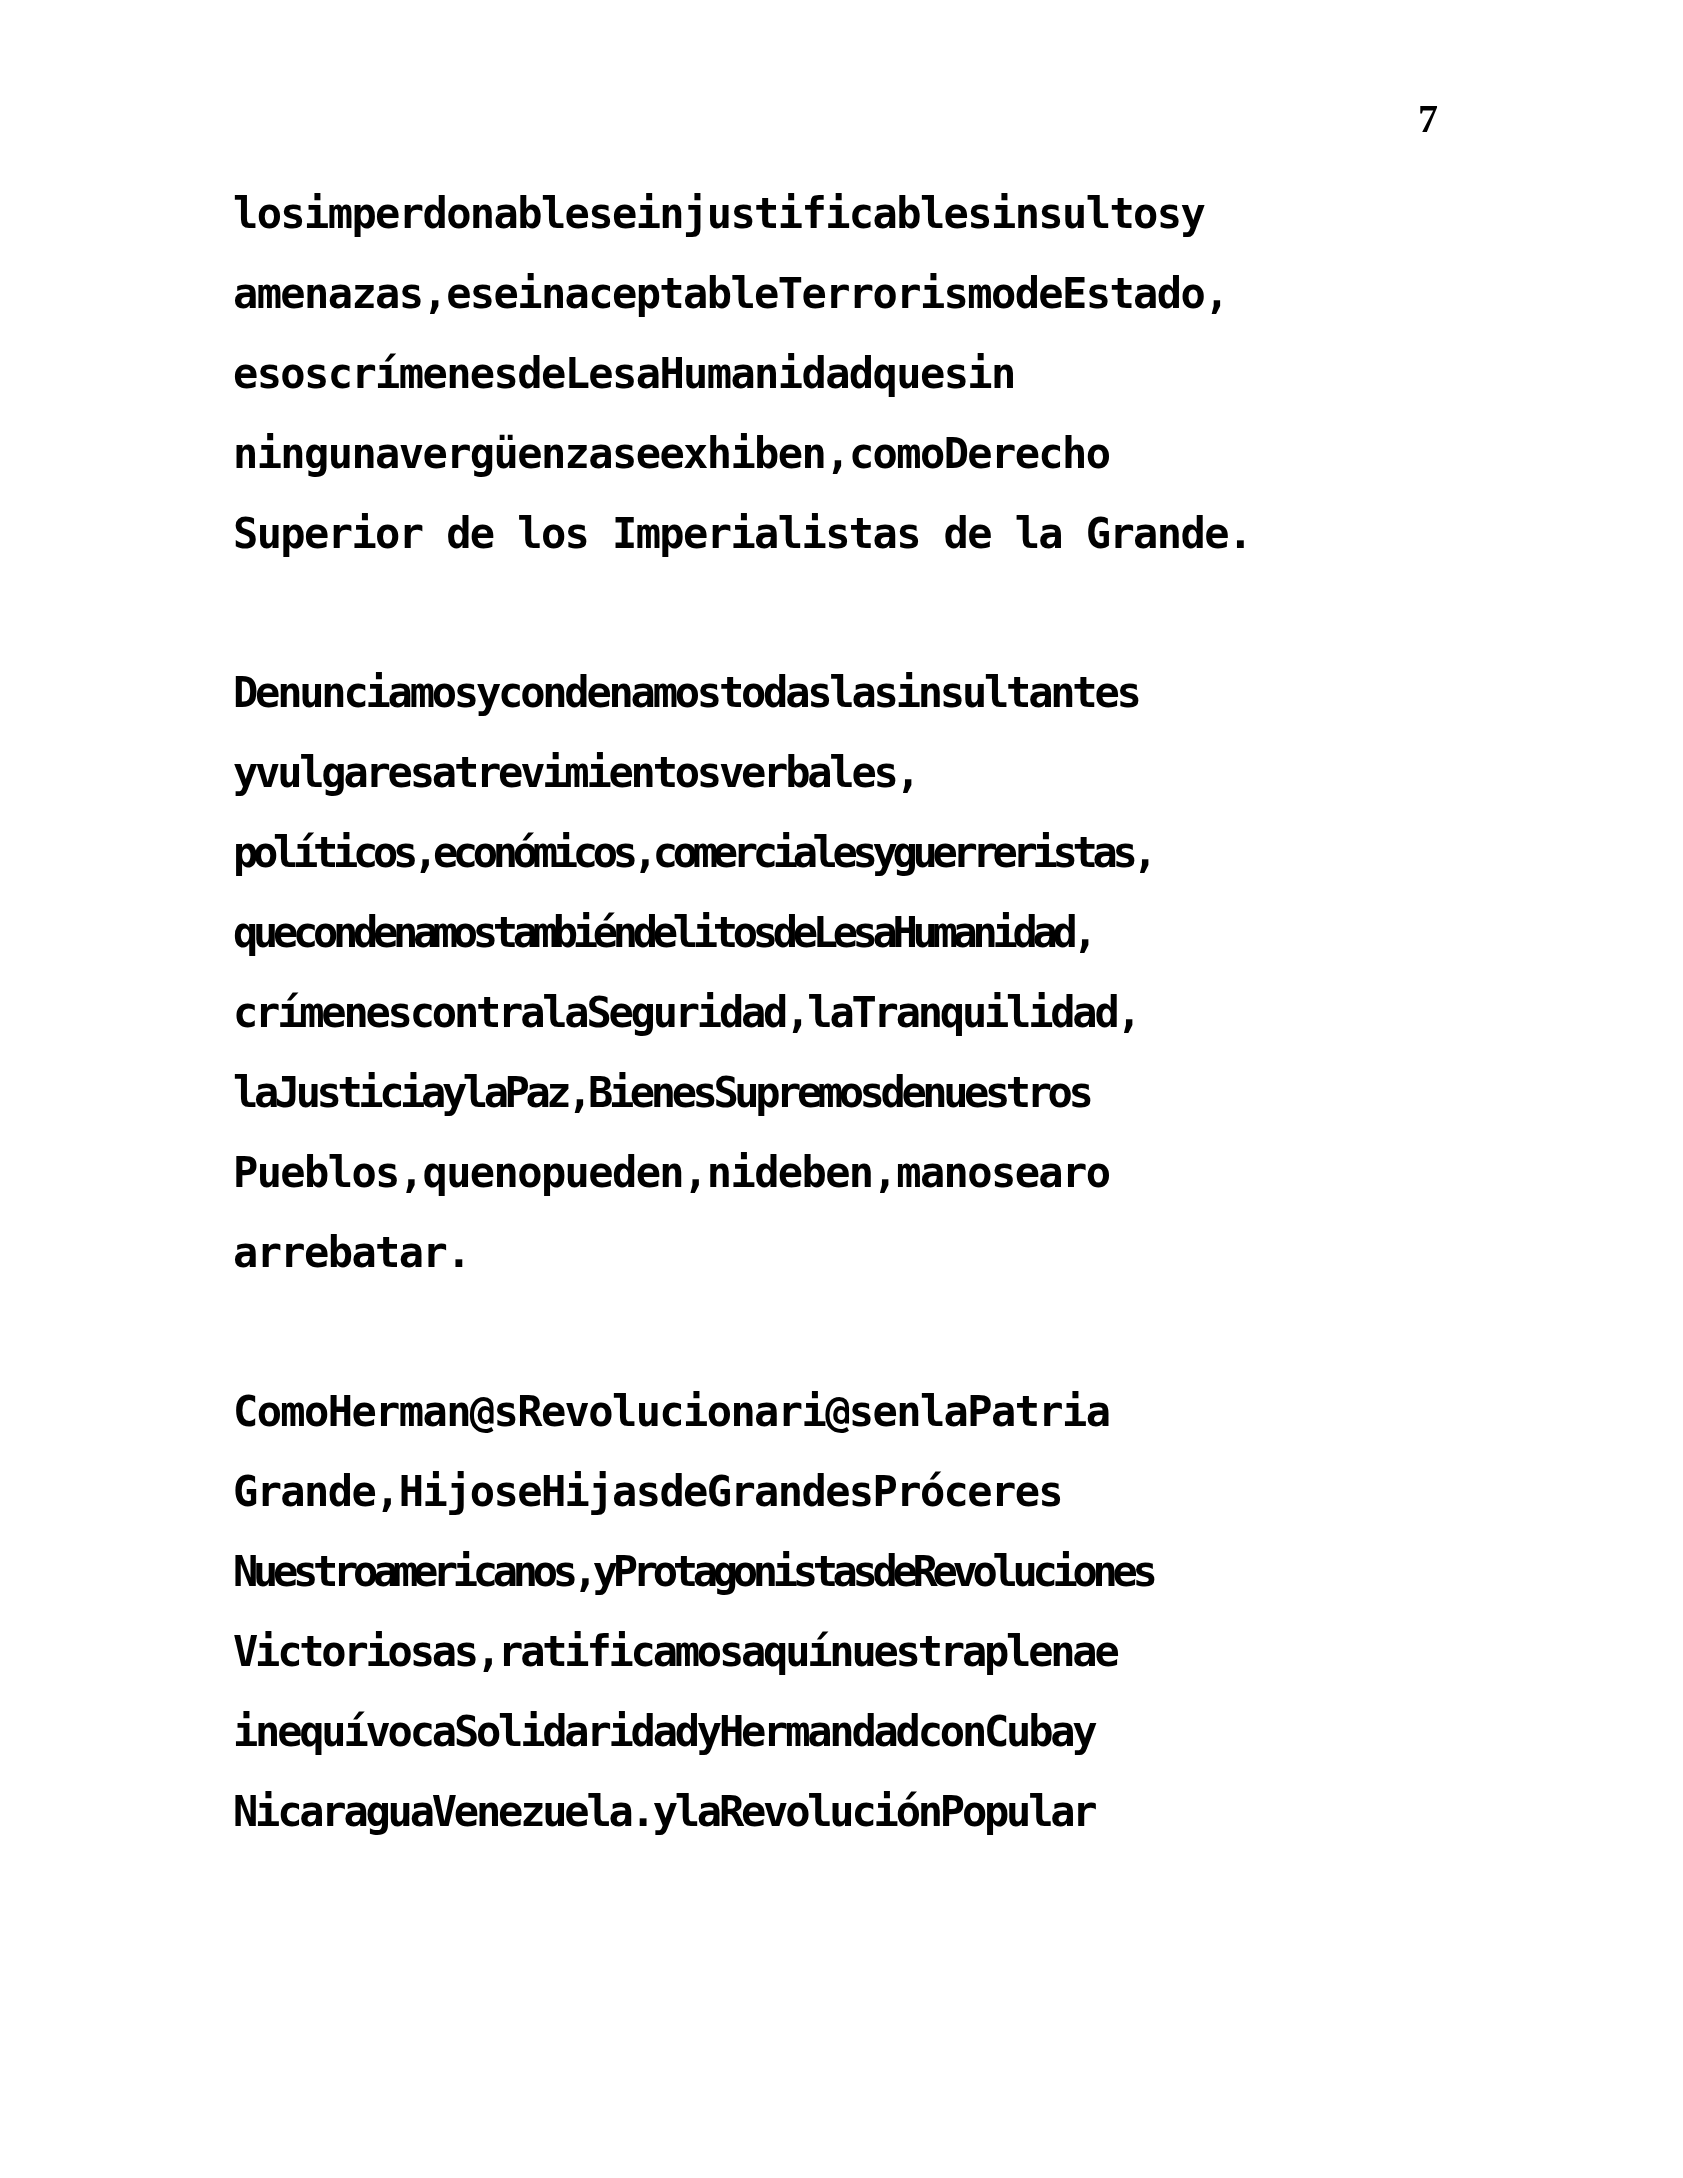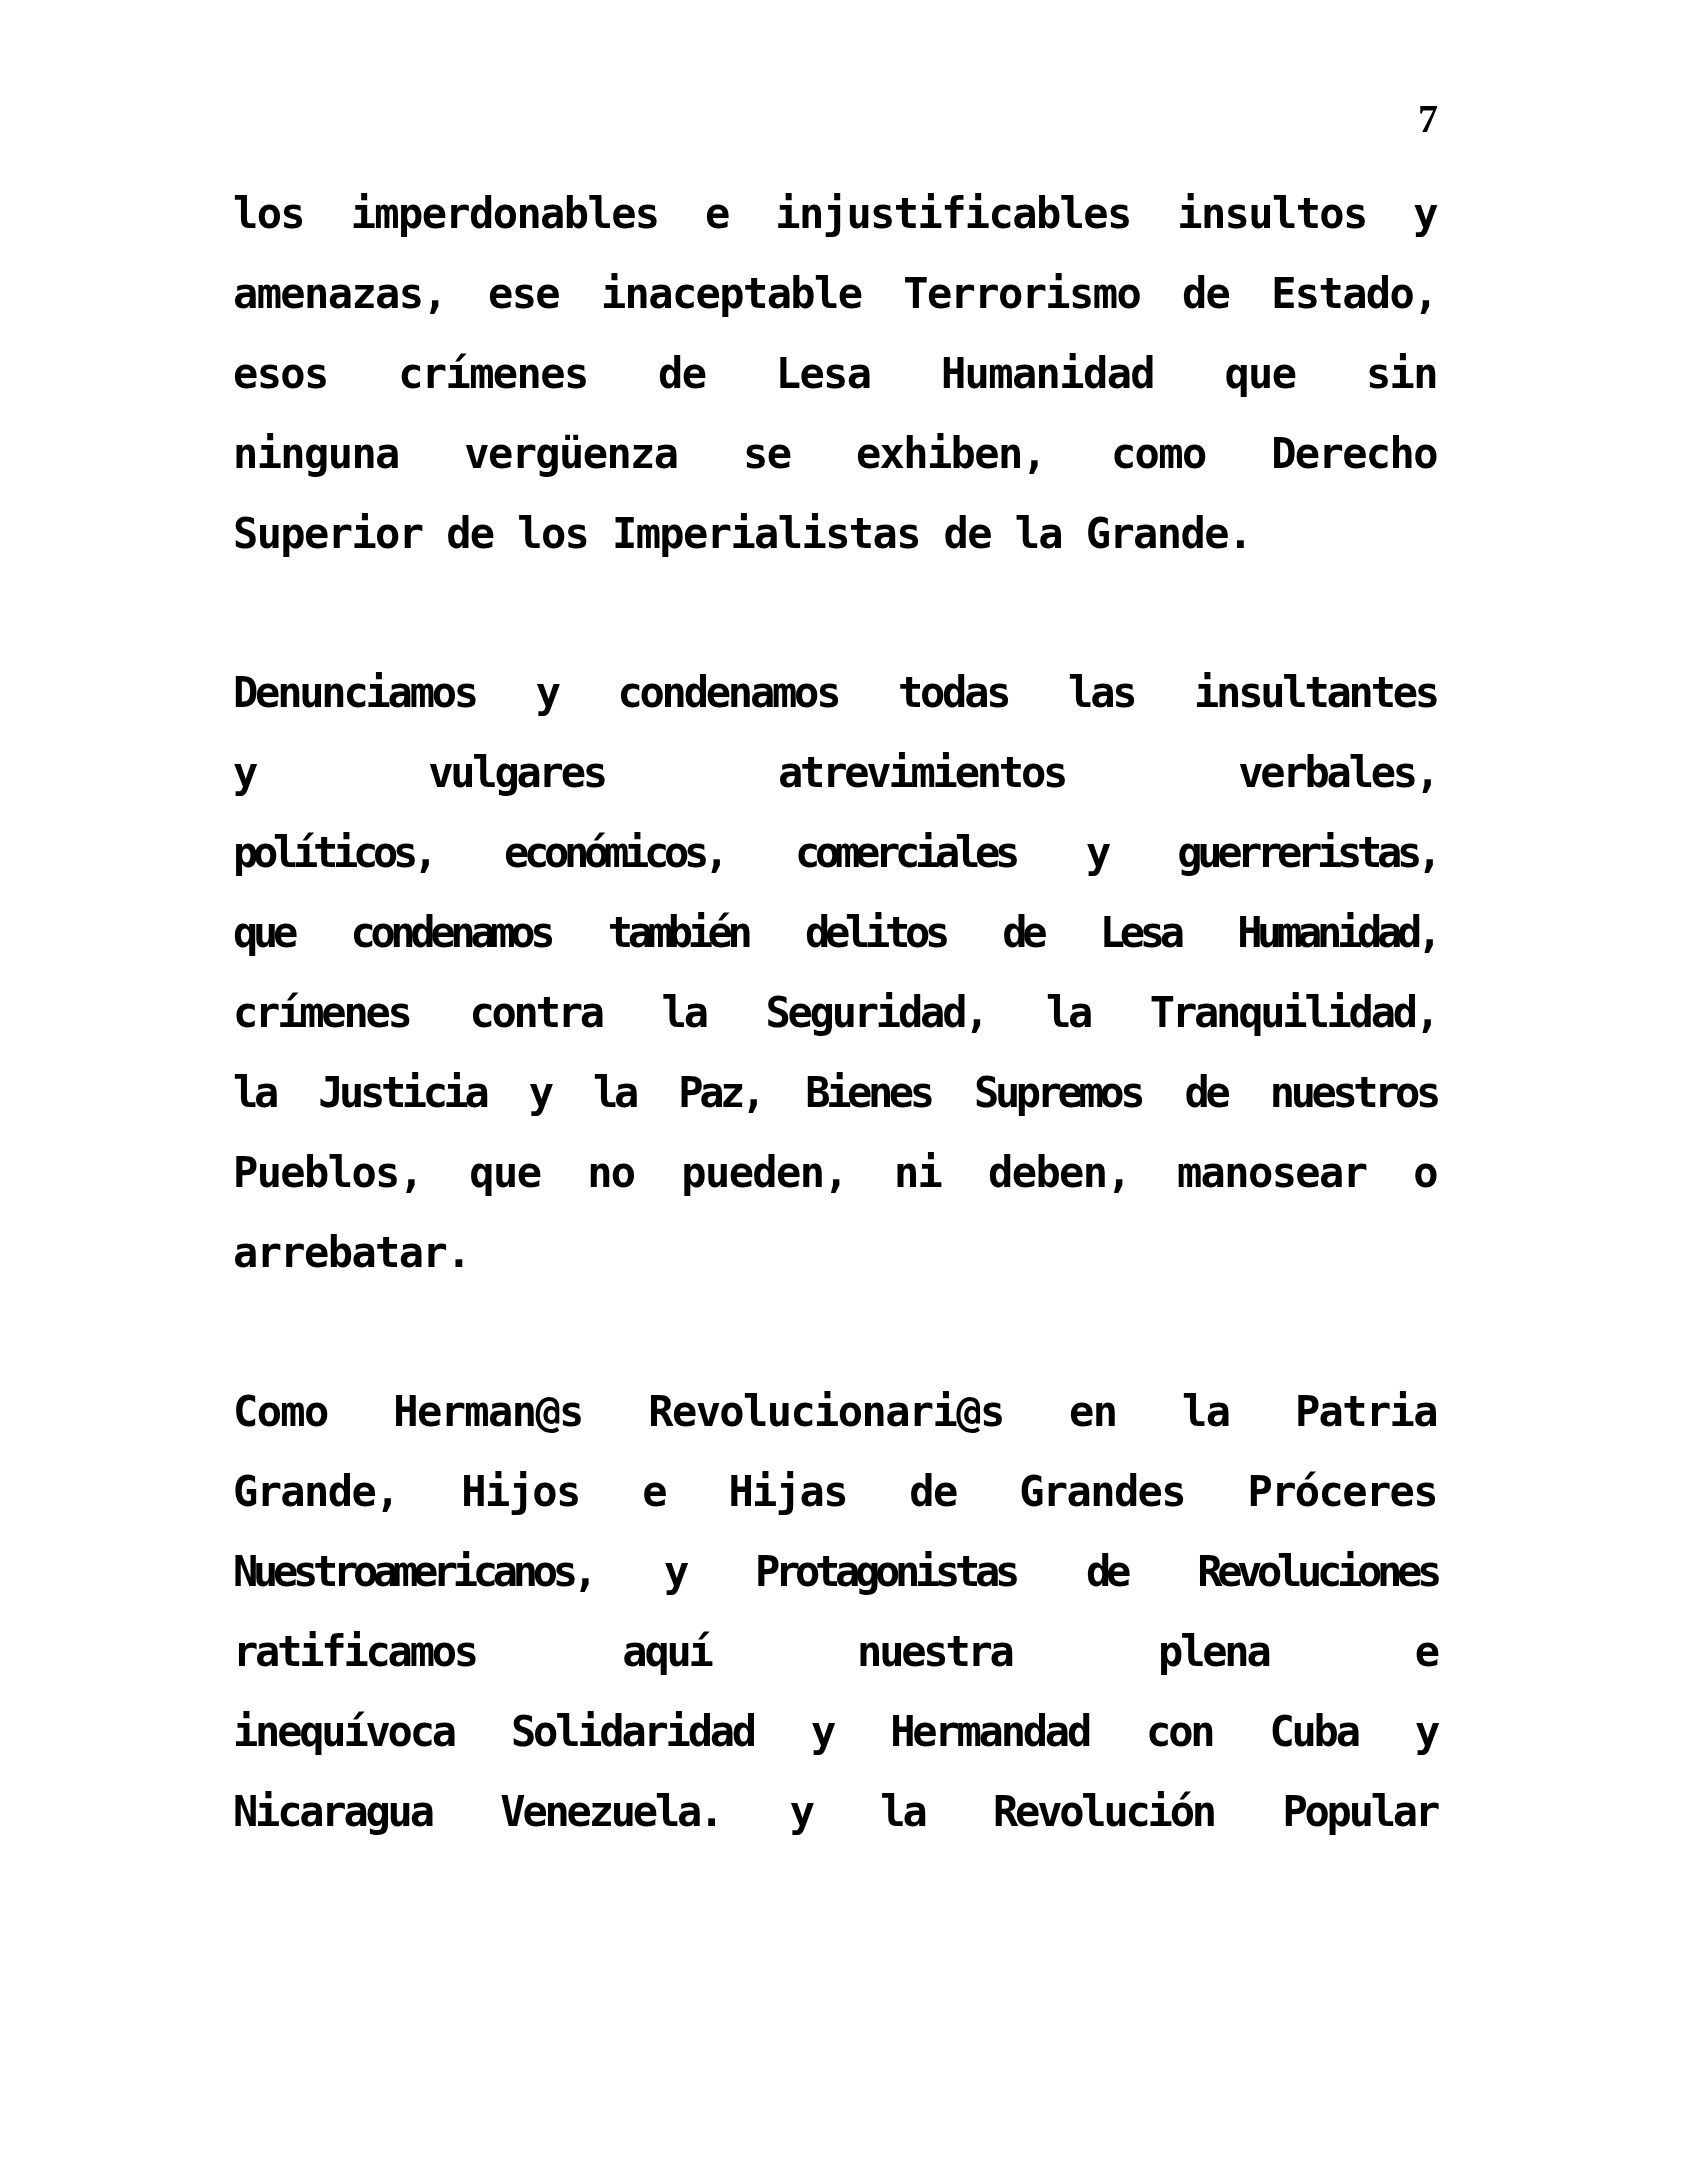--- a/index.html
+++ b/index.html
@@ -46,21 +46,21 @@
     line-height: 80px;
     font-size: 42px;
     font-weight: bold;
     color: #000000;
     white-space: pre;
     overflow: visible;
   }
   
   .tline.just {
     display: flex;
-    justify-content: space-between;
+    justify-content: flex-start;
   }
   .tline.just > .w {
     display: inline-block;
     white-space: pre;
   }
   .tline.last {
     display: block;
   }
   
   .c1 { letter-spacing: -1.6px; }
@@ -92,20 +92,20 @@
         <div class="tline c2 just"><span class="w">crímenes</span><span class="w">contra</span><span class="w">la</span><span class="w">Seguridad,</span><span class="w">la</span><span class="w">Tranquilidad,</span></div>
         <div class="tline c3 just"><span class="w">la</span><span class="w">Justicia</span><span class="w">y</span><span class="w">la</span><span class="w">Paz,</span><span class="w">Bienes</span><span class="w">Supremos</span><span class="w">de</span><span class="w">nuestros</span></div>
         <div class="tline c1 just"><span class="w">Pueblos,</span><span class="w">que</span><span class="w">no</span><span class="w">pueden,</span><span class="w">ni</span><span class="w">deben,</span><span class="w">manosear</span><span class="w">o</span></div>
         <div class="tline c1 last">arrebatar.</div>
       </div>
     <div class="para-gap"></div>
     <div class="para" id="p3">
         <div class="tline c1 just"><span class="w">Como</span><span class="w">Herman@s</span><span class="w">Revolucionari@s</span><span class="w">en</span><span class="w">la</span><span class="w">Patria</span></div>
         <div class="tline c1 just"><span class="w">Grande,</span><span class="w">Hijos</span><span class="w">e</span><span class="w">Hijas</span><span class="w">de</span><span class="w">Grandes</span><span class="w">Próceres</span></div>
         <div class="tline c4 just"><span class="w">Nuestroamericanos,</span><span class="w">y</span><span class="w">Protagonistas</span><span class="w">de</span><span class="w">Revoluciones</span></div>
-        <div class="tline c2 just"><span class="w">ratificamos</span><span class="w">aquí</span><span class="w">nuestra</span><span class="w">plena</span><span class="w">e</span></div>
+        <div class="tline c2 just"><span class="w">Victoriosas,</span><span class="w">ratificamos</span><span class="w">aquí</span><span class="w">nuestra</span><span class="w">plena</span><span class="w">e</span></div>
         <div class="tline c2 just"><span class="w">inequívoca</span><span class="w">Solidaridad</span><span class="w">y</span><span class="w">Hermandad</span><span class="w">con</span><span class="w">Cuba</span><span class="w">y</span></div>
         <div class="tline c2 just"><span class="w">Nicaragua</span><span class="w">Venezuela.</span><span class="w">y</span><span class="w">la</span><span class="w">Revolución</span><span class="w">Popular</span></div>
       </div>
   </div>
 
 </div>
 
 
 </body></html>

